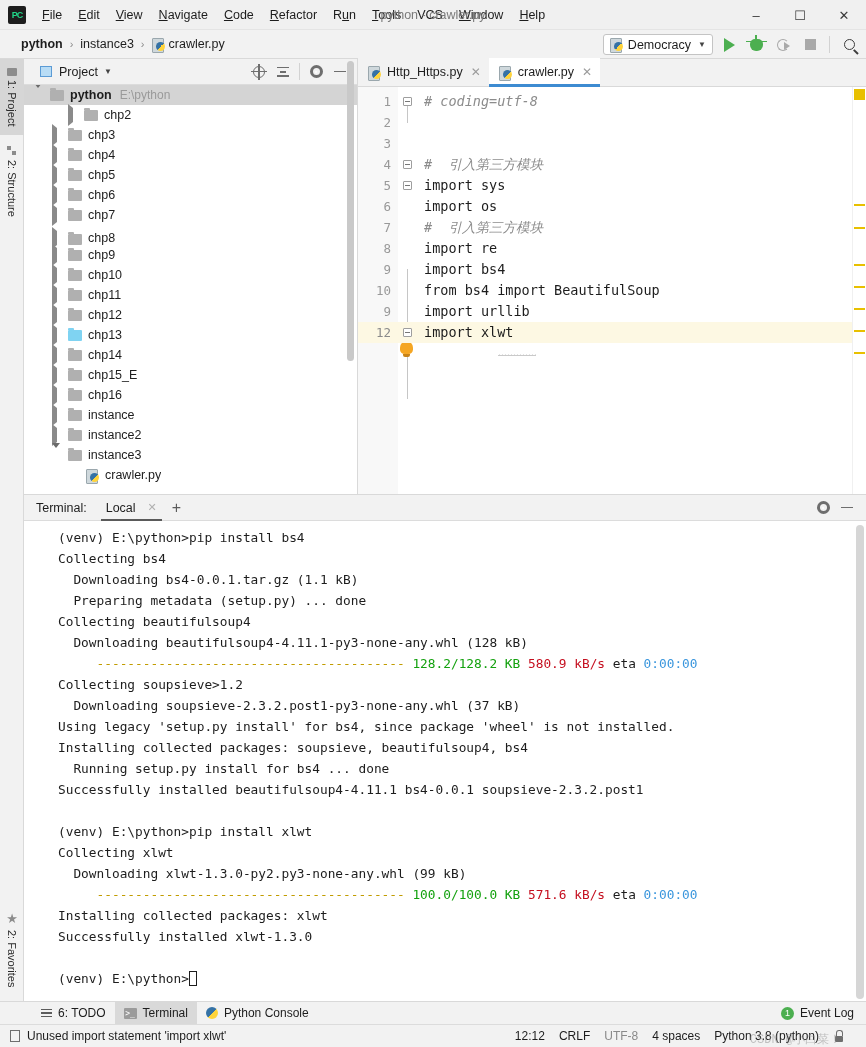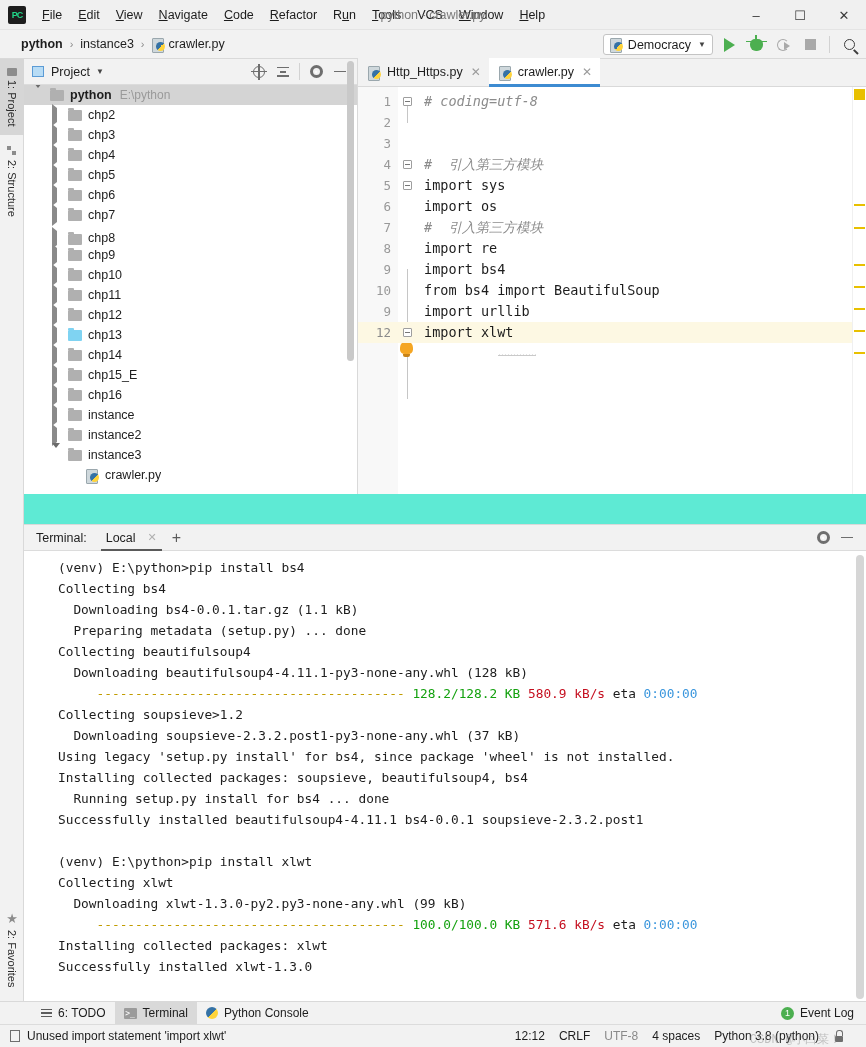--- a/index.html
+++ b/index.html
@@ -98,21 +98,21 @@
   .ico-structure::after{content:"";position:absolute;left:5px;top:5px;width:4px;height:4px;background:#8c8c8c;}
   .star { color:#8c8c8c; font-size:13px; line-height:1; }
 
   
   .projpanel {
     position:absolute; left:24px; top:59px; width:334px; height:435px;
     background:#fff; border-right:1px solid #d9d9d9;
   }
   .proj-head {
     height:26px; background:#f2f2f2; border-bottom:1px solid #dcdcdc;
-    display:flex; align-items:center; padding-left:8px;
+    display:flex; align-items:center; padding-left:16px;
   }
   .proj-head-ico { width:12px;height:11px;border:1.5px solid #5b9bd5;background:#b8dcf5;margin-right:7px;}
   .proj-head-label { font-size:12.5px; }
   .proj-head-caret { font-size:8px; color:#444; margin-left:6px;}
   .proj-head-right { margin-left:auto; display:flex; align-items:center; gap:2px; padding-right:6px;}
   .ph-ico { width:22px;height:22px;display:flex;align-items:center;justify-content:center;color:#6e6e6e;}
   .crosshair { width:12px;height:12px;border:1.5px solid #6e6e6e;border-radius:50%;position:relative;}
   .crosshair::before{content:"";position:absolute;left:4px;top:-3px;width:1.5px;height:16px;background:#6e6e6e;}
   .crosshair::after{content:"";position:absolute;top:4px;left:-3px;height:1.5px;width:16px;background:#6e6e6e;}
   .collapse-ico{width:12px;height:12px;position:relative;}
@@ -197,21 +197,20 @@
     background-image: radial-gradient(circle at 1.5px 2.6px, #c9c9c9 1px, transparent 1.2px);
     background-size: 3px 3px;
   }
   .markerbar { position:absolute; right:0; top:28px; bottom:0; width:14px; background:#fff; border-left:1px solid #f0f0f0;}
   .marker { position:absolute; right:1px; background:#e8c000; }
 
   
   .termpanel {
     position:absolute; left:24px; top:494px; right:0; bottom:46px; background:#fff;
     border-top:1px solid #d9d9d9;
-    margin-top:30px;
   }
   .term-head {
     height:26px; background:#f2f2f2; display:flex; align-items:center; padding-left:12px;
     border-bottom:1px solid #dcdcdc;
   }
   .term-label { font-size:12.5px; color:#1d1d1d; margin-right:12px; }
   .term-tab {
     height:26px; display:flex; align-items:center; gap:12px; padding:0 7px; font-size:12.5px;
     position:relative;
   }
@@ -375,21 +374,21 @@
           </div>
       </div>
     </div>
     <div class="tree" id="tree">
         <div class="trow selected" style="padding-left: 10px;">
           <span class="tw"><i class="arrow-d"></i></span>
           <span class="folder"></span>
           <span class="tlabel" style="font-weight: bold;">python</span>
           <span class="tpath">E:\python</span>
         </div>
-        <div class="trow" style="padding-left: 28px;">
+        <div class="trow" style="padding-left: 44px;">
           <span class="tw"><i class="arrow-r"></i></span>
           <span class="folder"></span>
           <span class="tlabel">chp2</span>
         </div>
         <div class="trow" style="padding-left: 28px;">
           <span class="tw"><i class="arrow-r"></i></span>
           <span class="folder"></span>
           <span class="tlabel">chp3</span>
         </div>
         <div class="trow" style="padding-left: 28px;">

